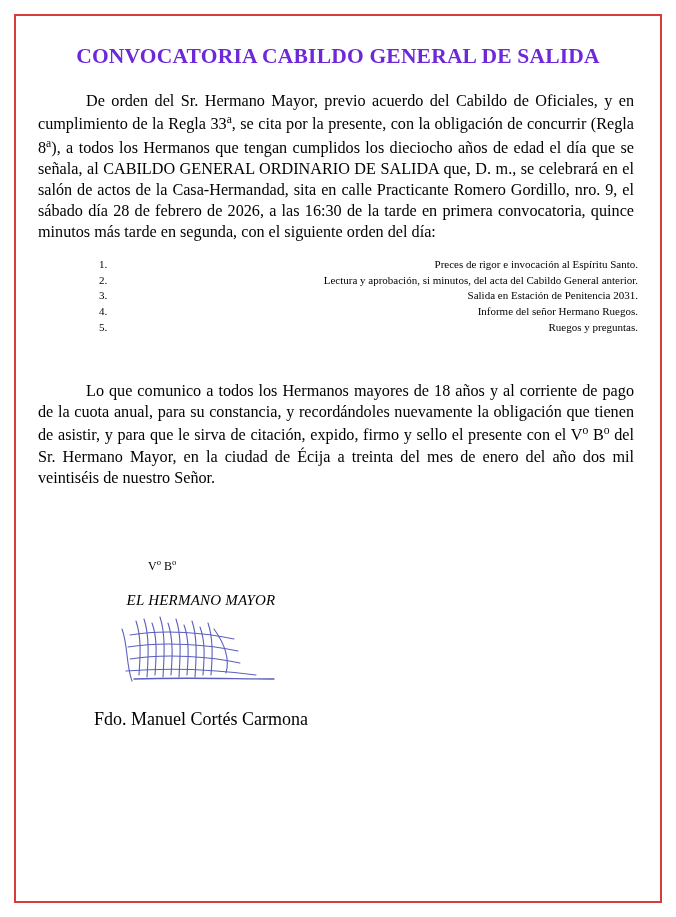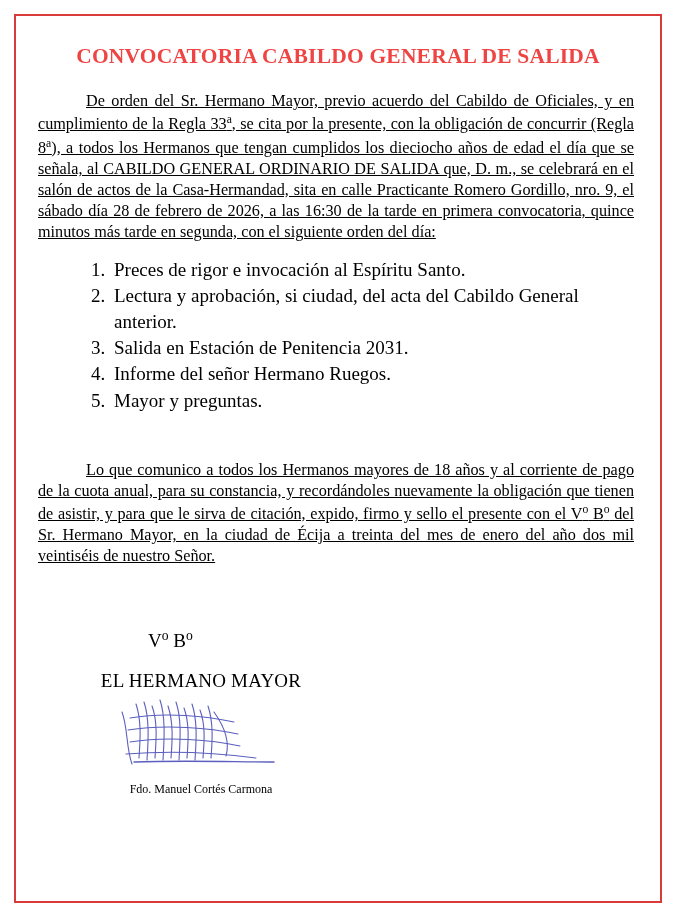--- a/index.html
+++ b/index.html
@@ -23,103 +23,104 @@
   }
   .frame {
     box-sizing: border-box;
     width: 100%;
     height: 100%;
     border: 2px solid #d93b3b;
     padding: 22px 22px 10px 22px;
   }
   .title {
     text-align: center;
-    color: #ef4444;
+    color: #6d28d9;
     font-weight: bold;
     font-size: 21.5px;
     letter-spacing: 0.2px;
     margin: 6px 0 22px 0;
     font-family: "Liberation Serif", serif;
   }
   p.body-text {
     font-size: 16.2px;
     line-height: 1.30;
     text-align: justify;
     margin: 0 4px 14px 0;
     text-indent: 48px;
     hyphens: auto;
-    text-decoration: underline;
   }
   ol.agenda {
     margin: 6px 0 0 0;
     padding-left: 72px;
-    font-size: 19px;
+    font-size: 11px;
     line-height: 1.33;
+    text-align: right;
   }
   ol.agenda li {
     margin: 0 0 1px 0;
     padding-left: 4px;
   }
   .gap-lg { height: 46px; }
   .gap-md { height: 30px; }
   .gap-sm { height: 16px; }
 
   .vobo {
-    font-size: 19px;
-    margin: 0 0 0 110px;
+    font-size: 12px;
+    margin: 8px 0 0 110px;
   }
   .vobo sup, .sup {
     font-size: 0.72em;
     vertical-align: super;
   }
   .signatures {
     display: flex;
     justify-content: space-between;
     margin-top: 18px;
     padding: 0 14px 0 18px;
   }
   .sig-col {
     width: 290px;
     text-align: center;
   }
   .sig-role {
-    font-size: 19px;
+    font-size: 15px;
     letter-spacing: 0.2px;
+    font-style: italic;
   }
   .sig-graphic {
     height: 88px;
     position: relative;
   }
   .sig-graphic svg {
     position: absolute;
     left: 50%;
     top: 0;
     transform: translateX(-50%);
   }
   .sig-name {
-    font-size: 12px;
-    margin-top: 2px;
+    font-size: 18px;
+    margin-top: 12px;
   }
 </style>
 </head>
 <body>
 
 <div class="page">
   <div class="frame">
 
     <h1 class="title">CONVOCATORIA CABILDO GENERAL DE SALIDA</h1>
 
     <p class="body-text">De orden del Sr. Hermano Mayor, previo acuerdo del Cabildo de Oficiales, y en cumplimiento de la Regla 33<span class="sup">a</span>, se cita por la presente, con la obligación de concurrir (Regla 8<span class="sup">a</span>), a todos los Hermanos que tengan cumplidos los dieciocho años de edad el día que se señala, al CABILDO GENERAL ORDINARIO DE SALIDA que, D. m., se celebrará en el salón de actos de la Casa-Hermandad, sita en calle Practicante Romero Gordillo, nro. 9, el sábado día 28 de febrero de 2026, a las 16:30 de la tarde en primera convocatoria, quince minutos más tarde en segunda, con el siguiente orden del día:</p>
 
     <ol class="agenda">
       <li>Preces de rigor e invocación al Espíritu Santo.</li>
-      <li>Lectura y aprobación, si ciudad, del acta del Cabildo General anterior.</li>
+      <li>Lectura y aprobación, si minutos, del acta del Cabildo General anterior.</li>
       <li>Salida en Estación de Penitencia 2031.</li>
       <li>Informe del señor Hermano Ruegos.</li>
-      <li>Mayor y preguntas.</li>
+      <li>Ruegos y preguntas.</li>
     </ol>
 
     <div class="gap-lg"></div>
 
     <p class="body-text">Lo que comunico a todos los Hermanos mayores de 18 años y al corriente de pago de la cuota anual, para su constancia, y recordándoles nuevamente la obligación que tienen de asistir, y para que le sirva de citación, expido, firmo y sello el presente con el V<span class="sup">o</span> B<span class="sup">o</span> del Sr. Hermano Mayor, en la ciudad de Écija a treinta del mes de enero del año dos mil veintiséis de nuestro Señor.</p>
 
     <div class="gap-md"></div>
 
 
     <div class="gap-sm"></div>

